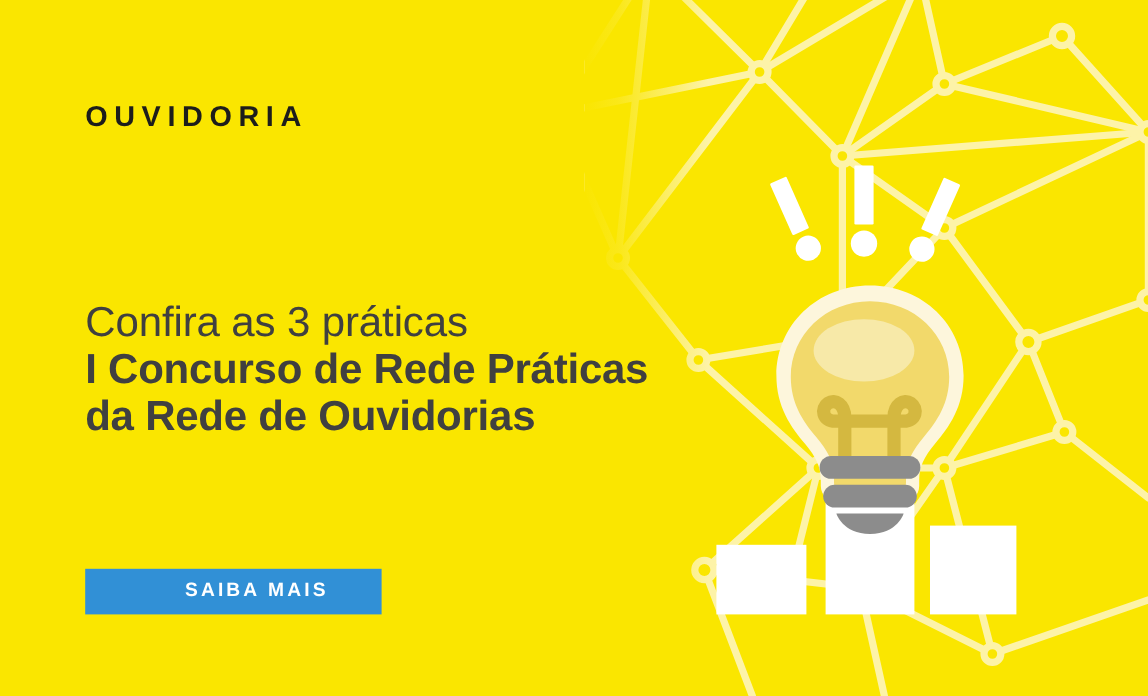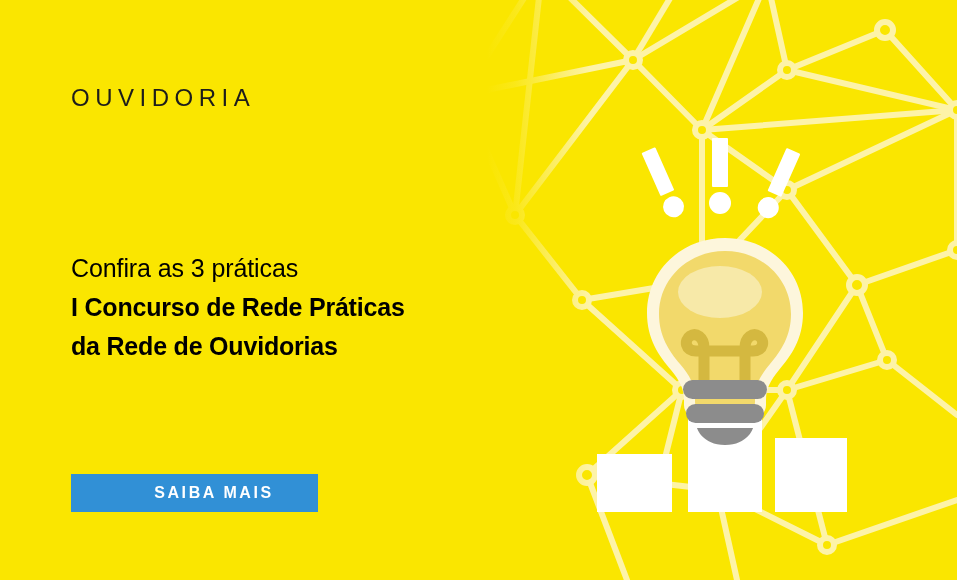--- a/index.html
+++ b/index.html
@@ -39,35 +39,35 @@
     top: 130px;
     width: 330px;
     height: 390px;
   }
   
   #eyebrow {
     position: absolute;
     left: 71px;
     top: 84px;
     font-size: 24px;
-    font-weight: 400;
+    font-weight: 700;
     letter-spacing: 5.5px;
     color: #1d1d1b;
     white-space: nowrap;
   }
   #headline {
     position: absolute;
     left: 71px;
     top: 249px;
     width: 560px;
   }
   .hl-line {
-    font-size: 25px;
+    font-size: 35px;
     line-height: 39px;
-    color: #000000;
+    color: #404040;
     white-space: nowrap;
   }
   .hl-light {
     font-weight: 300;
     letter-spacing: -0.1px;
   }
   .hl-bold {
     font-weight: bold;
     letter-spacing: -0.2px;
   }

